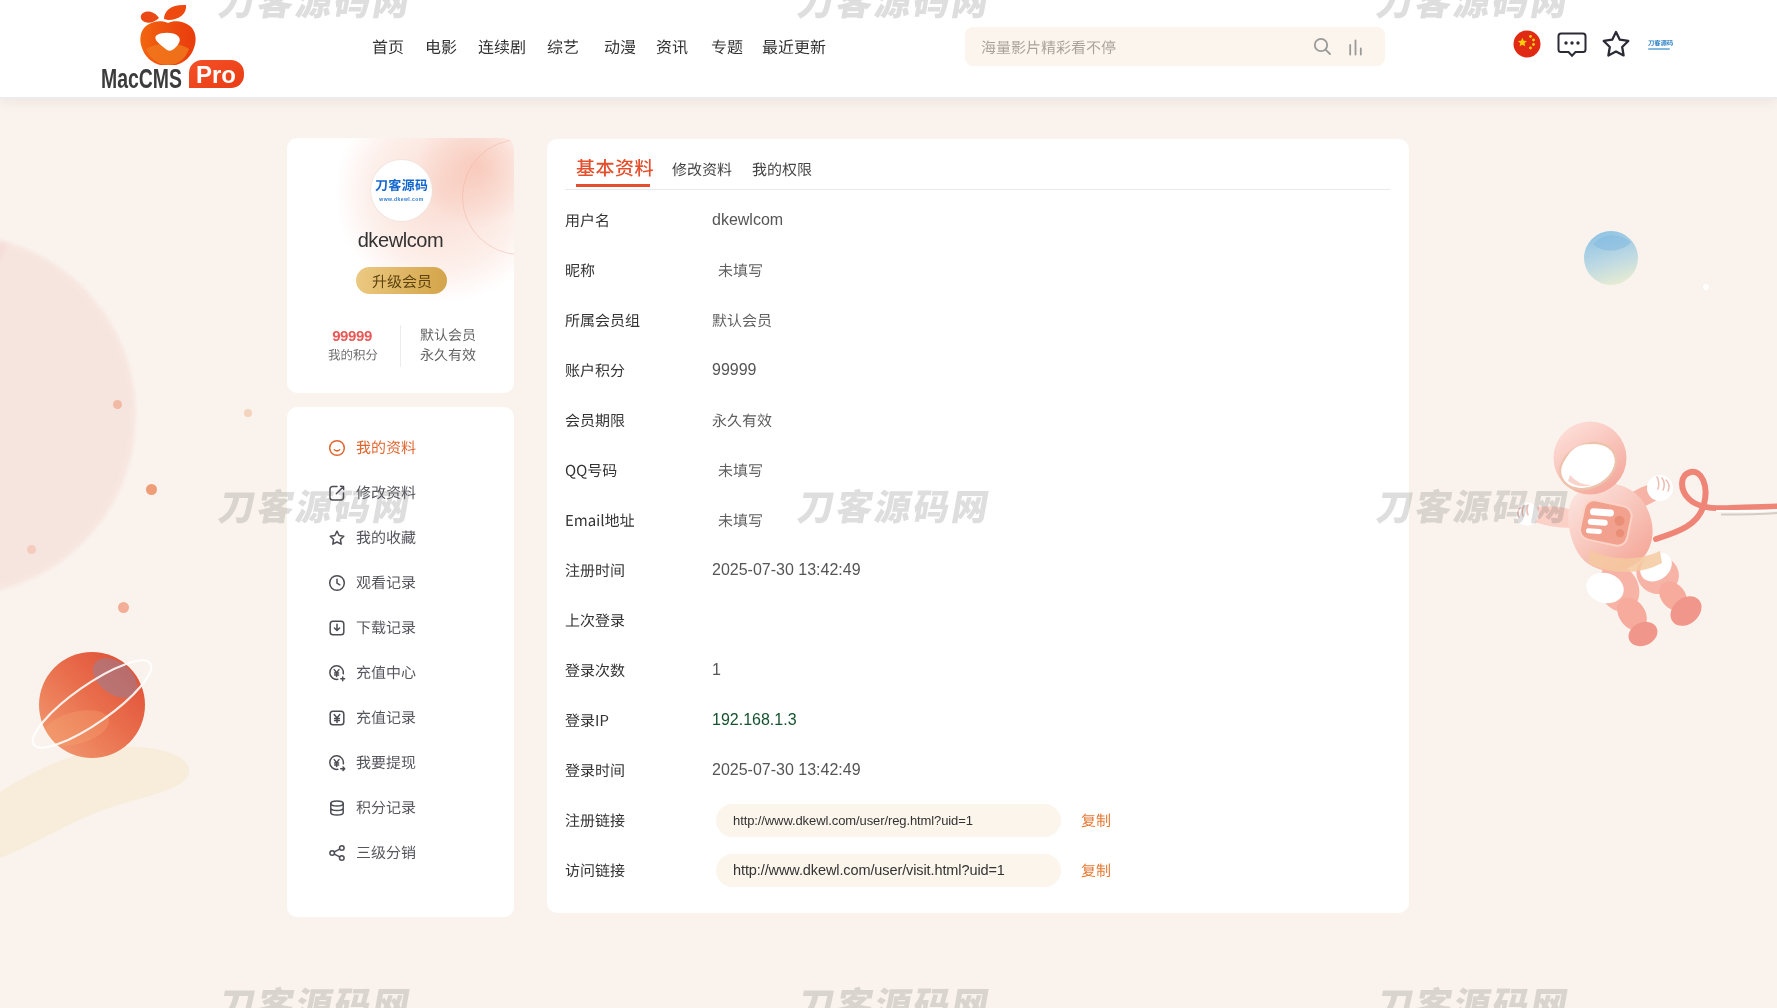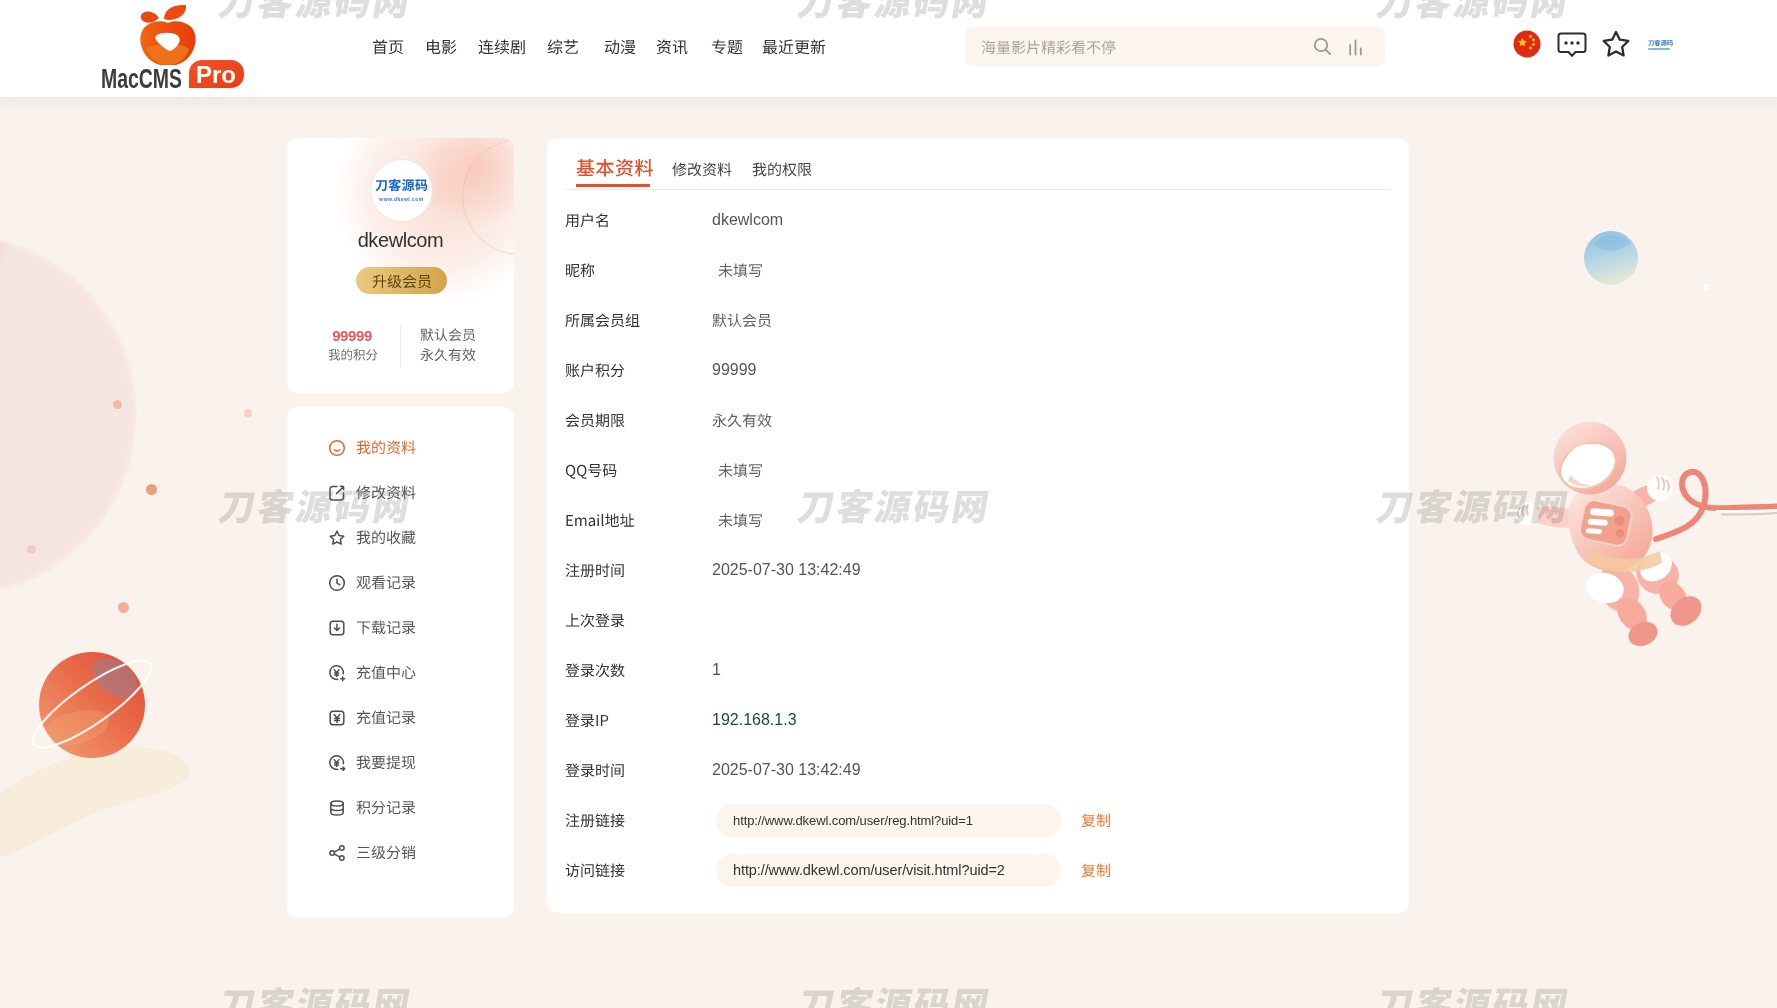--- a/index.html
+++ b/index.html
@@ -363,15 +363,15 @@
   </svg>
 <div class="abs" style="left:716px;top:803.5px;width:345px;height:33px;border-radius:16.5px;background:#fbf5ec;z-index:11"></div>
 <div class="abs" style="left:733px;top:812px;z-index:12;font-size:13px;letter-spacing:-0.1px;color:#333;line-height:17px">http://www.dkewl.com/user/reg.html?uid=1</div>
 <svg style="position:absolute;left:1081.0px;top:810.8px;overflow:visible;z-index:20" width="32" height="20" viewBox="0 -15.0 32 20">
     <path transform="translate(0,0)" d="M4.3 -6.6H11.3V-5.6H4.3ZM4.3 -8.4H11.3V-7.4H4.3ZM3.2 -9.2V-4.8H4.9C4 -3.6 2.7 -2.6 1.4 -1.9C1.6 -1.7 2 -1.3 2.2 -1.2C2.8 -1.5 3.4 -2 4 -2.5C4.7 -1.8 5.4 -1.3 6.3 -0.8C4.5 -0.3 2.5 0 0.5 0.2C0.7 0.4 0.9 0.9 0.9 1.2C3.2 1 5.6 0.5 7.6 -0.2C9.4 0.5 11.5 0.9 13.8 1.1C13.9 0.8 14.2 0.3 14.4 0.1C12.4 -0 10.6 -0.3 8.9 -0.8C10.3 -1.5 11.5 -2.3 12.3 -3.4L11.6 -3.9L11.4 -3.8H5.4C5.6 -4.1 5.9 -4.4 6.1 -4.8L6 -4.8H12.5V-9.2ZM4 -12.6C3.3 -11.1 2 -9.7 0.7 -8.8C0.9 -8.6 1.3 -8.2 1.4 -7.9C2.2 -8.5 3 -9.3 3.7 -10.2H13.5V-11.1H4.4C4.6 -11.5 4.8 -11.9 5 -12.3ZM10.5 -3C9.8 -2.3 8.7 -1.7 7.6 -1.2C6.5 -1.7 5.5 -2.3 4.8 -3Z M25.1 -11.2V-2.9H26.2V-11.2ZM27.8 -12.4V-0.3C27.8 -0.1 27.7 -0 27.5 -0C27.2 -0 26.4 -0 25.5 -0C25.6 0.3 25.8 0.8 25.9 1.1C27 1.1 27.8 1.1 28.3 0.9C28.7 0.7 28.9 0.4 28.9 -0.4V-12.4ZM17.1 -12.2C16.8 -10.8 16.3 -9.3 15.6 -8.3C15.9 -8.2 16.4 -8 16.6 -7.9C16.9 -8.3 17.1 -8.8 17.4 -9.4H19.3V-7.8H15.7V-6.8H19.3V-5.3H16.4V-0H17.4V-4.2H19.3V1.2H20.4V-4.2H22.5V-1.2C22.5 -1 22.5 -1 22.3 -1C22.1 -0.9 21.6 -0.9 21 -1C21.1 -0.7 21.3 -0.3 21.3 0C22.1 0 22.7 0 23.1 -0.2C23.4 -0.3 23.5 -0.6 23.5 -1.1V-5.3H20.4V-6.8H24.1V-7.8H20.4V-9.4H23.5V-10.4H20.4V-12.5H19.3V-10.4H17.7C17.9 -10.9 18.1 -11.5 18.2 -12Z" fill="#e5762e"></path>
   </svg>
 <svg style="position:absolute;left:565.0px;top:860.8px;overflow:visible;z-index:20" width="62" height="20" viewBox="0 -15.0 62 20">
     <path transform="translate(0,0)" d="M8.9 -12.3C9.2 -11.6 9.5 -10.6 9.6 -10L10.7 -10.3C10.6 -10.9 10.2 -11.9 9.9 -12.6ZM1.9 -11.7C2.6 -11 3.5 -10 4 -9.4L4.8 -10.2C4.3 -10.7 3.4 -11.7 2.7 -12.4ZM5.6 -10V-8.9H7.8C7.7 -5.1 7.5 -1.5 5.1 0.4C5.4 0.6 5.7 1 5.9 1.2C7.8 -0.3 8.5 -2.8 8.7 -5.6H12.1C11.9 -1.9 11.7 -0.5 11.4 -0.1C11.2 0 11.1 0.1 10.8 0.1C10.6 0.1 9.8 0 9 -0C9.2 0.3 9.4 0.7 9.4 1.1C10.1 1.1 10.9 1.1 11.3 1.1C11.8 1 12.1 0.9 12.4 0.6C12.8 0 13 -1.6 13.2 -6.1C13.2 -6.3 13.2 -6.7 13.2 -6.7H8.8C8.9 -7.4 8.9 -8.1 8.9 -8.9H14.3V-10ZM0.7 -7.9V-6.8H3V-1.8C3 -1.2 2.5 -0.6 2.2 -0.4C2.4 -0.2 2.7 0.3 2.9 0.5C3.1 0.2 3.5 -0.1 6.2 -2.2C6.1 -2.4 5.9 -2.8 5.8 -3.1L4.1 -1.9V-7.9Z M16.4 -9.2V1.2H17.5V-9.2ZM16.6 -11.9C17.3 -11.1 18.3 -10 18.8 -9.3L19.6 -10C19.2 -10.6 18.1 -11.7 17.4 -12.4ZM20.3 -11.8V-10.7H27.5V-0.4C27.5 -0.1 27.4 -0 27.1 -0C26.9 -0 26 0 25.1 -0C25.2 0.3 25.4 0.8 25.5 1.1C26.7 1.1 27.5 1.1 28 0.9C28.4 0.7 28.6 0.4 28.6 -0.4V-11.8ZM19.8 -8V-1.5H20.9V-2.5H25.1V-8ZM20.9 -7H24V-3.5H20.9Z M35.3 -11.7C35.7 -10.9 36.2 -9.8 36.4 -9L37.4 -9.4C37.2 -10.1 36.7 -11.2 36.2 -12ZM32.1 -12.6C31.7 -11.2 31.1 -9.8 30.4 -8.8C30.6 -8.6 30.9 -8.1 31 -7.8C31.4 -8.4 31.8 -9.1 32.2 -9.9H35.1V-10.9H32.6C32.8 -11.4 32.9 -11.8 33 -12.3ZM30.7 -5V-4H32.4V-1.2C32.4 -0.5 31.9 0 31.7 0.2C31.9 0.4 32.2 0.8 32.3 1C32.5 0.8 32.8 0.5 35.1 -1.1C35 -1.3 34.8 -1.7 34.8 -2L33.5 -1.1V-4H35.1V-5H33.5V-7.1H34.8V-8.1H31.2V-7.1H32.4V-5ZM37.8 -4.4V-3.4H40.7V-0.8H41.7V-3.4H44.2V-4.4H41.7V-6.4H43.9L43.9 -7.3H41.7V-9.1H40.7V-7.3H39.1C39.5 -8.1 39.9 -8.9 40.2 -9.8H44.3V-10.8H40.6C40.8 -11.4 40.9 -11.9 41.1 -12.4L40 -12.6C39.9 -12 39.7 -11.4 39.5 -10.8H37.7V-9.8H39.2C38.9 -9 38.7 -8.4 38.5 -8.1C38.3 -7.6 38.1 -7.2 37.8 -7.1C38 -6.9 38.1 -6.4 38.2 -6.1C38.3 -6.3 38.8 -6.4 39.3 -6.4H40.7V-4.4ZM37.3 -7.3H34.8V-6.2H36.3V-1.4C35.7 -1.1 35.1 -0.6 34.5 0L35.2 1.1C35.8 0.2 36.5 -0.6 36.9 -0.6C37.2 -0.6 37.6 -0.2 38.1 0.2C38.9 0.7 39.8 0.9 41.1 0.9C42 0.9 43.5 0.8 44.3 0.8C44.3 0.5 44.5 -0.1 44.6 -0.4C43.6 -0.2 42 -0.2 41.1 -0.2C39.9 -0.2 39 -0.3 38.3 -0.8C37.9 -1.1 37.6 -1.3 37.3 -1.4Z M51.8 -9.5C52.3 -8.9 52.7 -8.1 52.9 -7.6L53.8 -8C53.6 -8.5 53.1 -9.3 52.7 -9.9ZM47.4 -12.6V-9.6H45.6V-8.5H47.4V-5.2C46.6 -5 46 -4.8 45.4 -4.6L45.7 -3.5L47.4 -4.1V-0.1C47.4 0.1 47.3 0.1 47.1 0.1C47 0.1 46.4 0.1 45.9 0.1C46 0.4 46.1 0.9 46.2 1.2C47 1.2 47.6 1.1 47.9 0.9C48.3 0.8 48.5 0.5 48.5 -0.1V-4.4L49.9 -4.9L49.8 -6L48.5 -5.5V-8.5H50V-9.6H48.5V-12.6ZM53.5 -12.3C53.8 -11.9 54 -11.5 54.2 -11H50.7V-10H58.9V-11H55.4C55.2 -11.5 54.9 -12 54.6 -12.5ZM56.5 -9.9C56.3 -9.2 55.7 -8.2 55.3 -7.5H50.2V-6.5H59.3V-7.5H56.4C56.8 -8.1 57.2 -8.9 57.6 -9.6ZM56.5 -3.9C56.2 -3 55.7 -2.2 55.1 -1.6C54.2 -2 53.4 -2.3 52.6 -2.5C52.8 -2.9 53.2 -3.4 53.5 -3.9ZM51 -2C52 -1.7 53.1 -1.4 54.1 -0.9C53 -0.3 51.6 0 49.8 0.2C50 0.4 50.2 0.9 50.3 1.2C52.4 0.9 54.1 0.4 55.2 -0.4C56.5 0.1 57.6 0.7 58.3 1.2L59 0.4C58.3 -0.1 57.3 -0.7 56.1 -1.2C56.8 -1.9 57.3 -2.8 57.6 -3.9H59.4V-4.9H54C54.3 -5.4 54.5 -5.8 54.7 -6.3L53.6 -6.5C53.4 -6 53.2 -5.4 52.9 -4.9H50V-3.9H52.3C51.9 -3.2 51.4 -2.6 51 -2Z" fill="#333333"></path>
   </svg>
 <div class="abs" style="left:716px;top:853.5px;width:345px;height:33px;border-radius:16.5px;background:#fbf5ec;z-index:11"></div>
-<div class="abs" style="left:733px;top:862px;z-index:12;font-size:14.5px;letter-spacing:-0.1px;color:#333;line-height:17px">http://www.dkewl.com/user/visit.html?uid=2</div>
+<div class="abs" style="left:733px;top:862px;z-index:12;font-size:14.5px;letter-spacing:-0.1px;color:#333;line-height:17px">http://www.dkewl.com/user/visit.html?uid=1</div>
 <svg style="position:absolute;left:1081.0px;top:860.8px;overflow:visible;z-index:20" width="32" height="20" viewBox="0 -15.0 32 20">
     <path transform="translate(0,0)" d="M4.3 -6.6H11.3V-5.6H4.3ZM4.3 -8.4H11.3V-7.4H4.3ZM3.2 -9.2V-4.8H4.9C4 -3.6 2.7 -2.6 1.4 -1.9C1.6 -1.7 2 -1.3 2.2 -1.2C2.8 -1.5 3.4 -2 4 -2.5C4.7 -1.8 5.4 -1.3 6.3 -0.8C4.5 -0.3 2.5 0 0.5 0.2C0.7 0.4 0.9 0.9 0.9 1.2C3.2 1 5.6 0.5 7.6 -0.2C9.4 0.5 11.5 0.9 13.8 1.1C13.9 0.8 14.2 0.3 14.4 0.1C12.4 -0 10.6 -0.3 8.9 -0.8C10.3 -1.5 11.5 -2.3 12.3 -3.4L11.6 -3.9L11.4 -3.8H5.4C5.6 -4.1 5.9 -4.4 6.1 -4.8L6 -4.8H12.5V-9.2ZM4 -12.6C3.3 -11.1 2 -9.7 0.7 -8.8C0.9 -8.6 1.3 -8.2 1.4 -7.9C2.2 -8.5 3 -9.3 3.7 -10.2H13.5V-11.1H4.4C4.6 -11.5 4.8 -11.9 5 -12.3ZM10.5 -3C9.8 -2.3 8.7 -1.7 7.6 -1.2C6.5 -1.7 5.5 -2.3 4.8 -3Z M25.1 -11.2V-2.9H26.2V-11.2ZM27.8 -12.4V-0.3C27.8 -0.1 27.7 -0 27.5 -0C27.2 -0 26.4 -0 25.5 -0C25.6 0.3 25.8 0.8 25.9 1.1C27 1.1 27.8 1.1 28.3 0.9C28.7 0.7 28.9 0.4 28.9 -0.4V-12.4ZM17.1 -12.2C16.8 -10.8 16.3 -9.3 15.6 -8.3C15.9 -8.2 16.4 -8 16.6 -7.9C16.9 -8.3 17.1 -8.8 17.4 -9.4H19.3V-7.8H15.7V-6.8H19.3V-5.3H16.4V-0H17.4V-4.2H19.3V1.2H20.4V-4.2H22.5V-1.2C22.5 -1 22.5 -1 22.3 -1C22.1 -0.9 21.6 -0.9 21 -1C21.1 -0.7 21.3 -0.3 21.3 0C22.1 0 22.7 0 23.1 -0.2C23.4 -0.3 23.5 -0.6 23.5 -1.1V-5.3H20.4V-6.8H24.1V-7.8H20.4V-9.4H23.5V-10.4H20.4V-12.5H19.3V-10.4H17.7C17.9 -10.9 18.1 -11.5 18.2 -12Z" fill="#e5762e"></path>
   </svg>
 </body></html>

